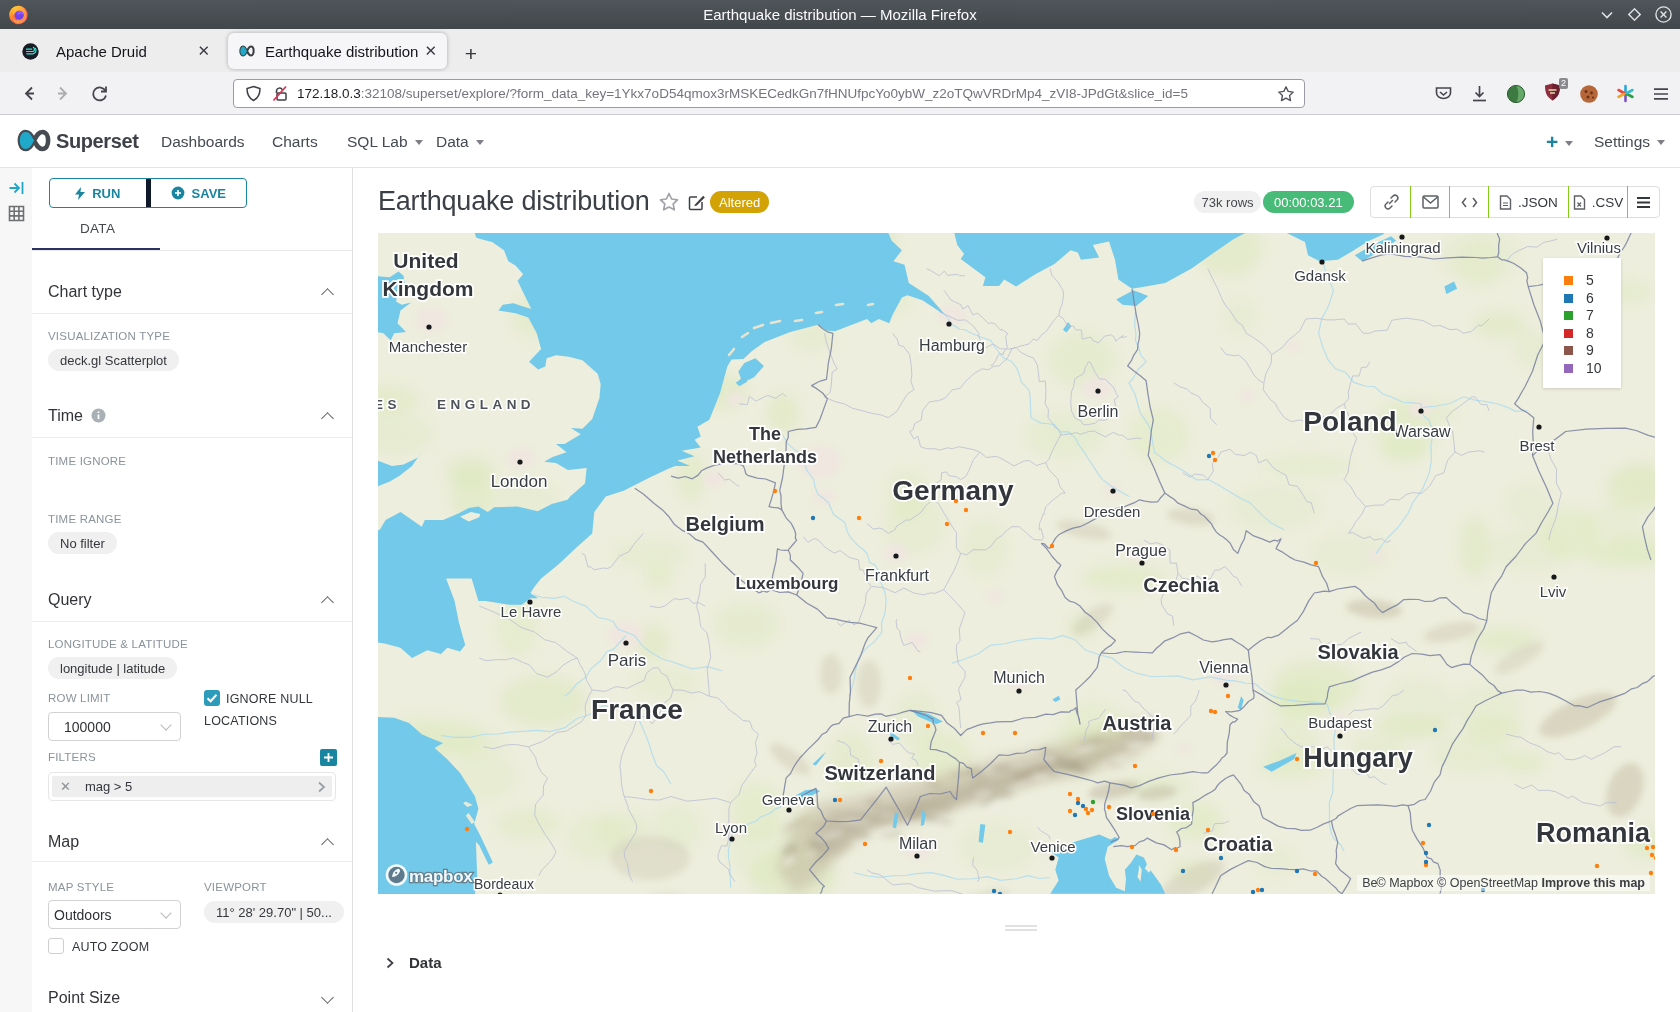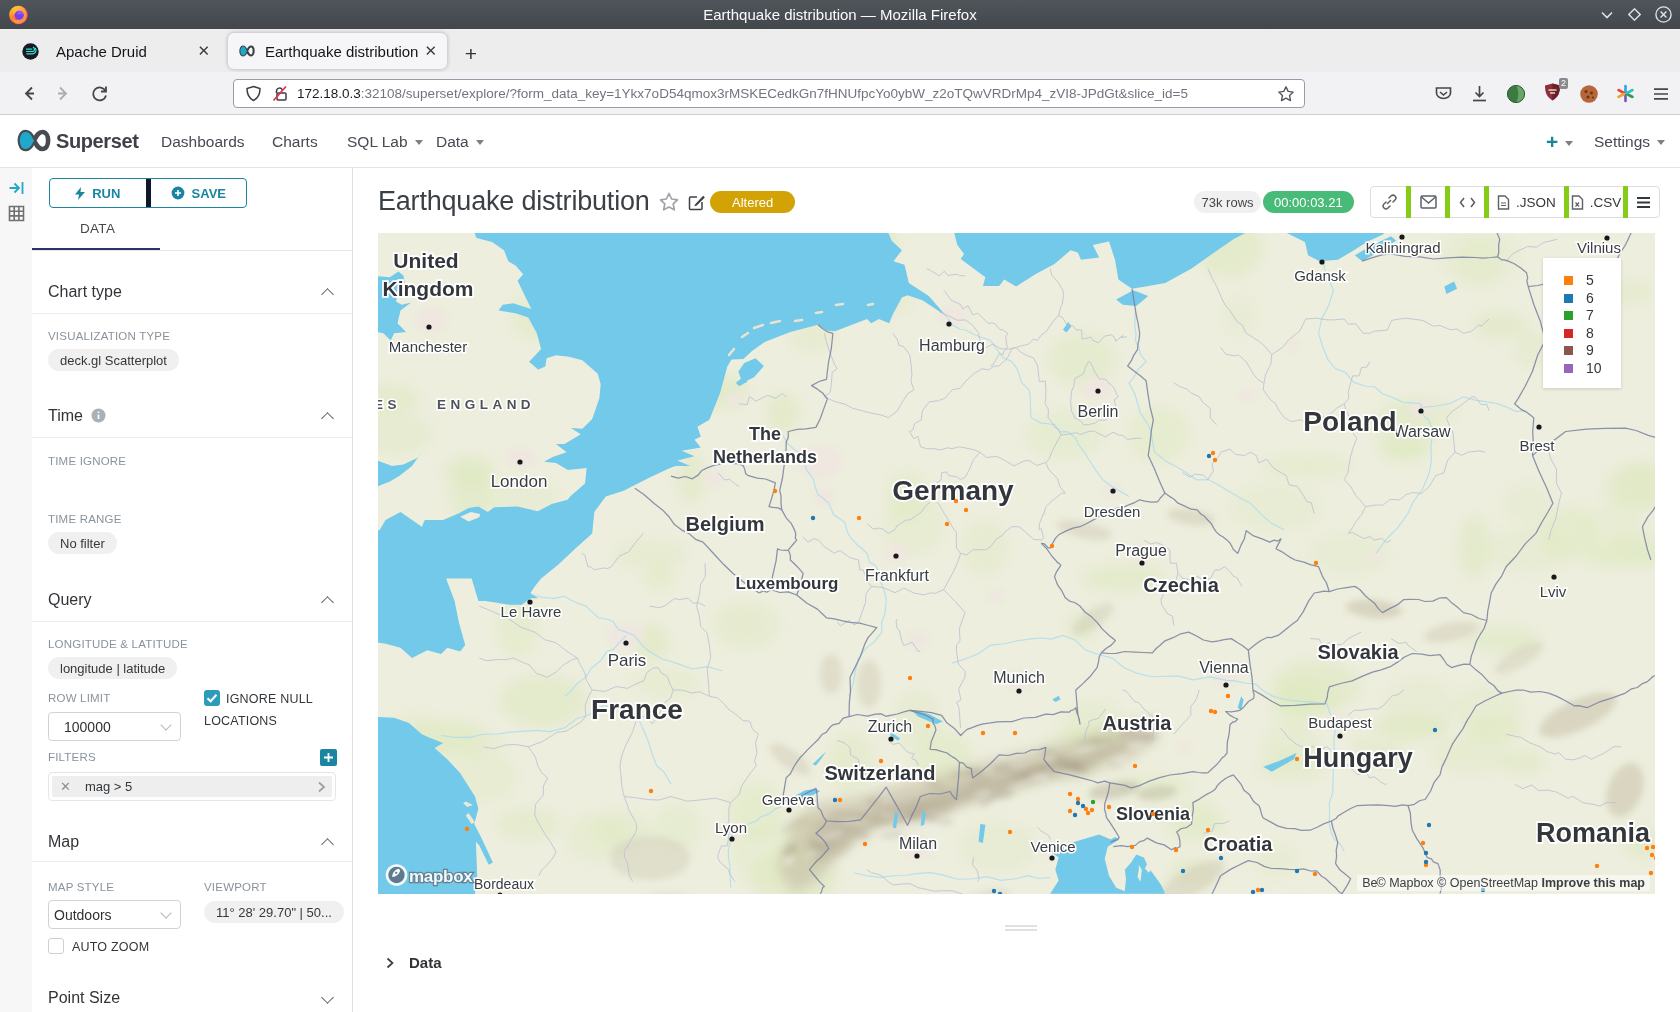--- a/index.html
+++ b/index.html
@@ -39,23 +39,23 @@
 .ctllbl { position:absolute; font-size:11.5px; color:#8a939b; letter-spacing:.2px; }
 .pill { position:absolute; background:#f0f0f0; border-radius:11px; font-size:13px; color:#35383b; display:inline-flex; align-items:center; padding:0 12px; height:22px; }
 .selbox { position:absolute; background:#fff; border:1px solid #d2d2d2; border-radius:4px; height:29px; display:flex; align-items:center; font-size:14px; color:#2f3235; }
 .selchev { position:absolute; right:10px; width:8px; height:8px; border-left:1.3px solid #b9b9b9; border-top:1.3px solid #b9b9b9; transform:rotate(225deg); margin-top:-3px; }
 .cbox { position:absolute; width:16px; height:16px; border-radius:3px; }
 .cbox.on { background:#2d9cba; }
 .cbox.off { background:#fff; border:1.5px solid #cfcfcf; }
 .cblbl { position:absolute; font-size:12.5px; color:#33373b; letter-spacing:.2px; }
 .content { position:absolute; left:353px; top:168px; width:1327px; height:844px; background:#fff; }
 .ctitle { position:absolute; left:25px; top:18px; font-size:27px; color:#3b3f46; letter-spacing:-.2px; }
-.rowspill { position:absolute; top:23px; height:22px; border-radius:11px; font-size:13px; display:flex; align-items:center; padding:0 22px; }
+.rowspill { position:absolute; top:23px; height:22px; border-radius:11px; font-size:13px; display:flex; align-items:center; padding:0 9px; }
 .btngroup { position:absolute; left:1017px; top:18px; height:32px; border:1px solid #dedede; border-radius:4px; display:flex; align-items:center; color:#5e6063; }
-.btngroup .cell { height:32px; display:flex; align-items:center; justify-content:center; gap:6px; border-right:5px solid #84cc16; font-size:13.5px; color:#34383c; }
+.btngroup .cell { height:32px; display:flex; align-items:center; justify-content:center; gap:6px; border-right:1px solid #84cc16; font-size:13.5px; color:#34383c; }
 .btngroup .cell:last-child { border-right:none; }
 .mapwrap { position:absolute; left:25px; top:65px; width:1277px; height:661px; overflow:hidden; }
 .legend { position:absolute; left:1165px; top:25px; width:78px; height:130px; background:#fff; box-shadow:0 1px 3px rgba(0,0,0,.15); font-size:14px; color:#33373c; }
 .legend .sw { position:absolute; left:21px; width:9px; height:9px; }
 .legend .lv { position:absolute; left:43px; font-size:14px; line-height:9px; }
 .attrib { position:absolute; right:5px; bottom:3px; font-size:12.5px; color:#3c4043; background:rgba(255,255,255,.5); padding:1px 5px; }
 .mblogo { position:absolute; left:7px; bottom:8px; height:23px; display:flex; align-items:center; opacity:.9; }
 .handle { position:absolute; left:637px; top:693px; width:40px; }
 .datacollapse { position:absolute; left:31px; top:786px; font-size:15px; color:#323438; font-weight:700; }
 .ico { display:inline-block; vertical-align:middle; }

